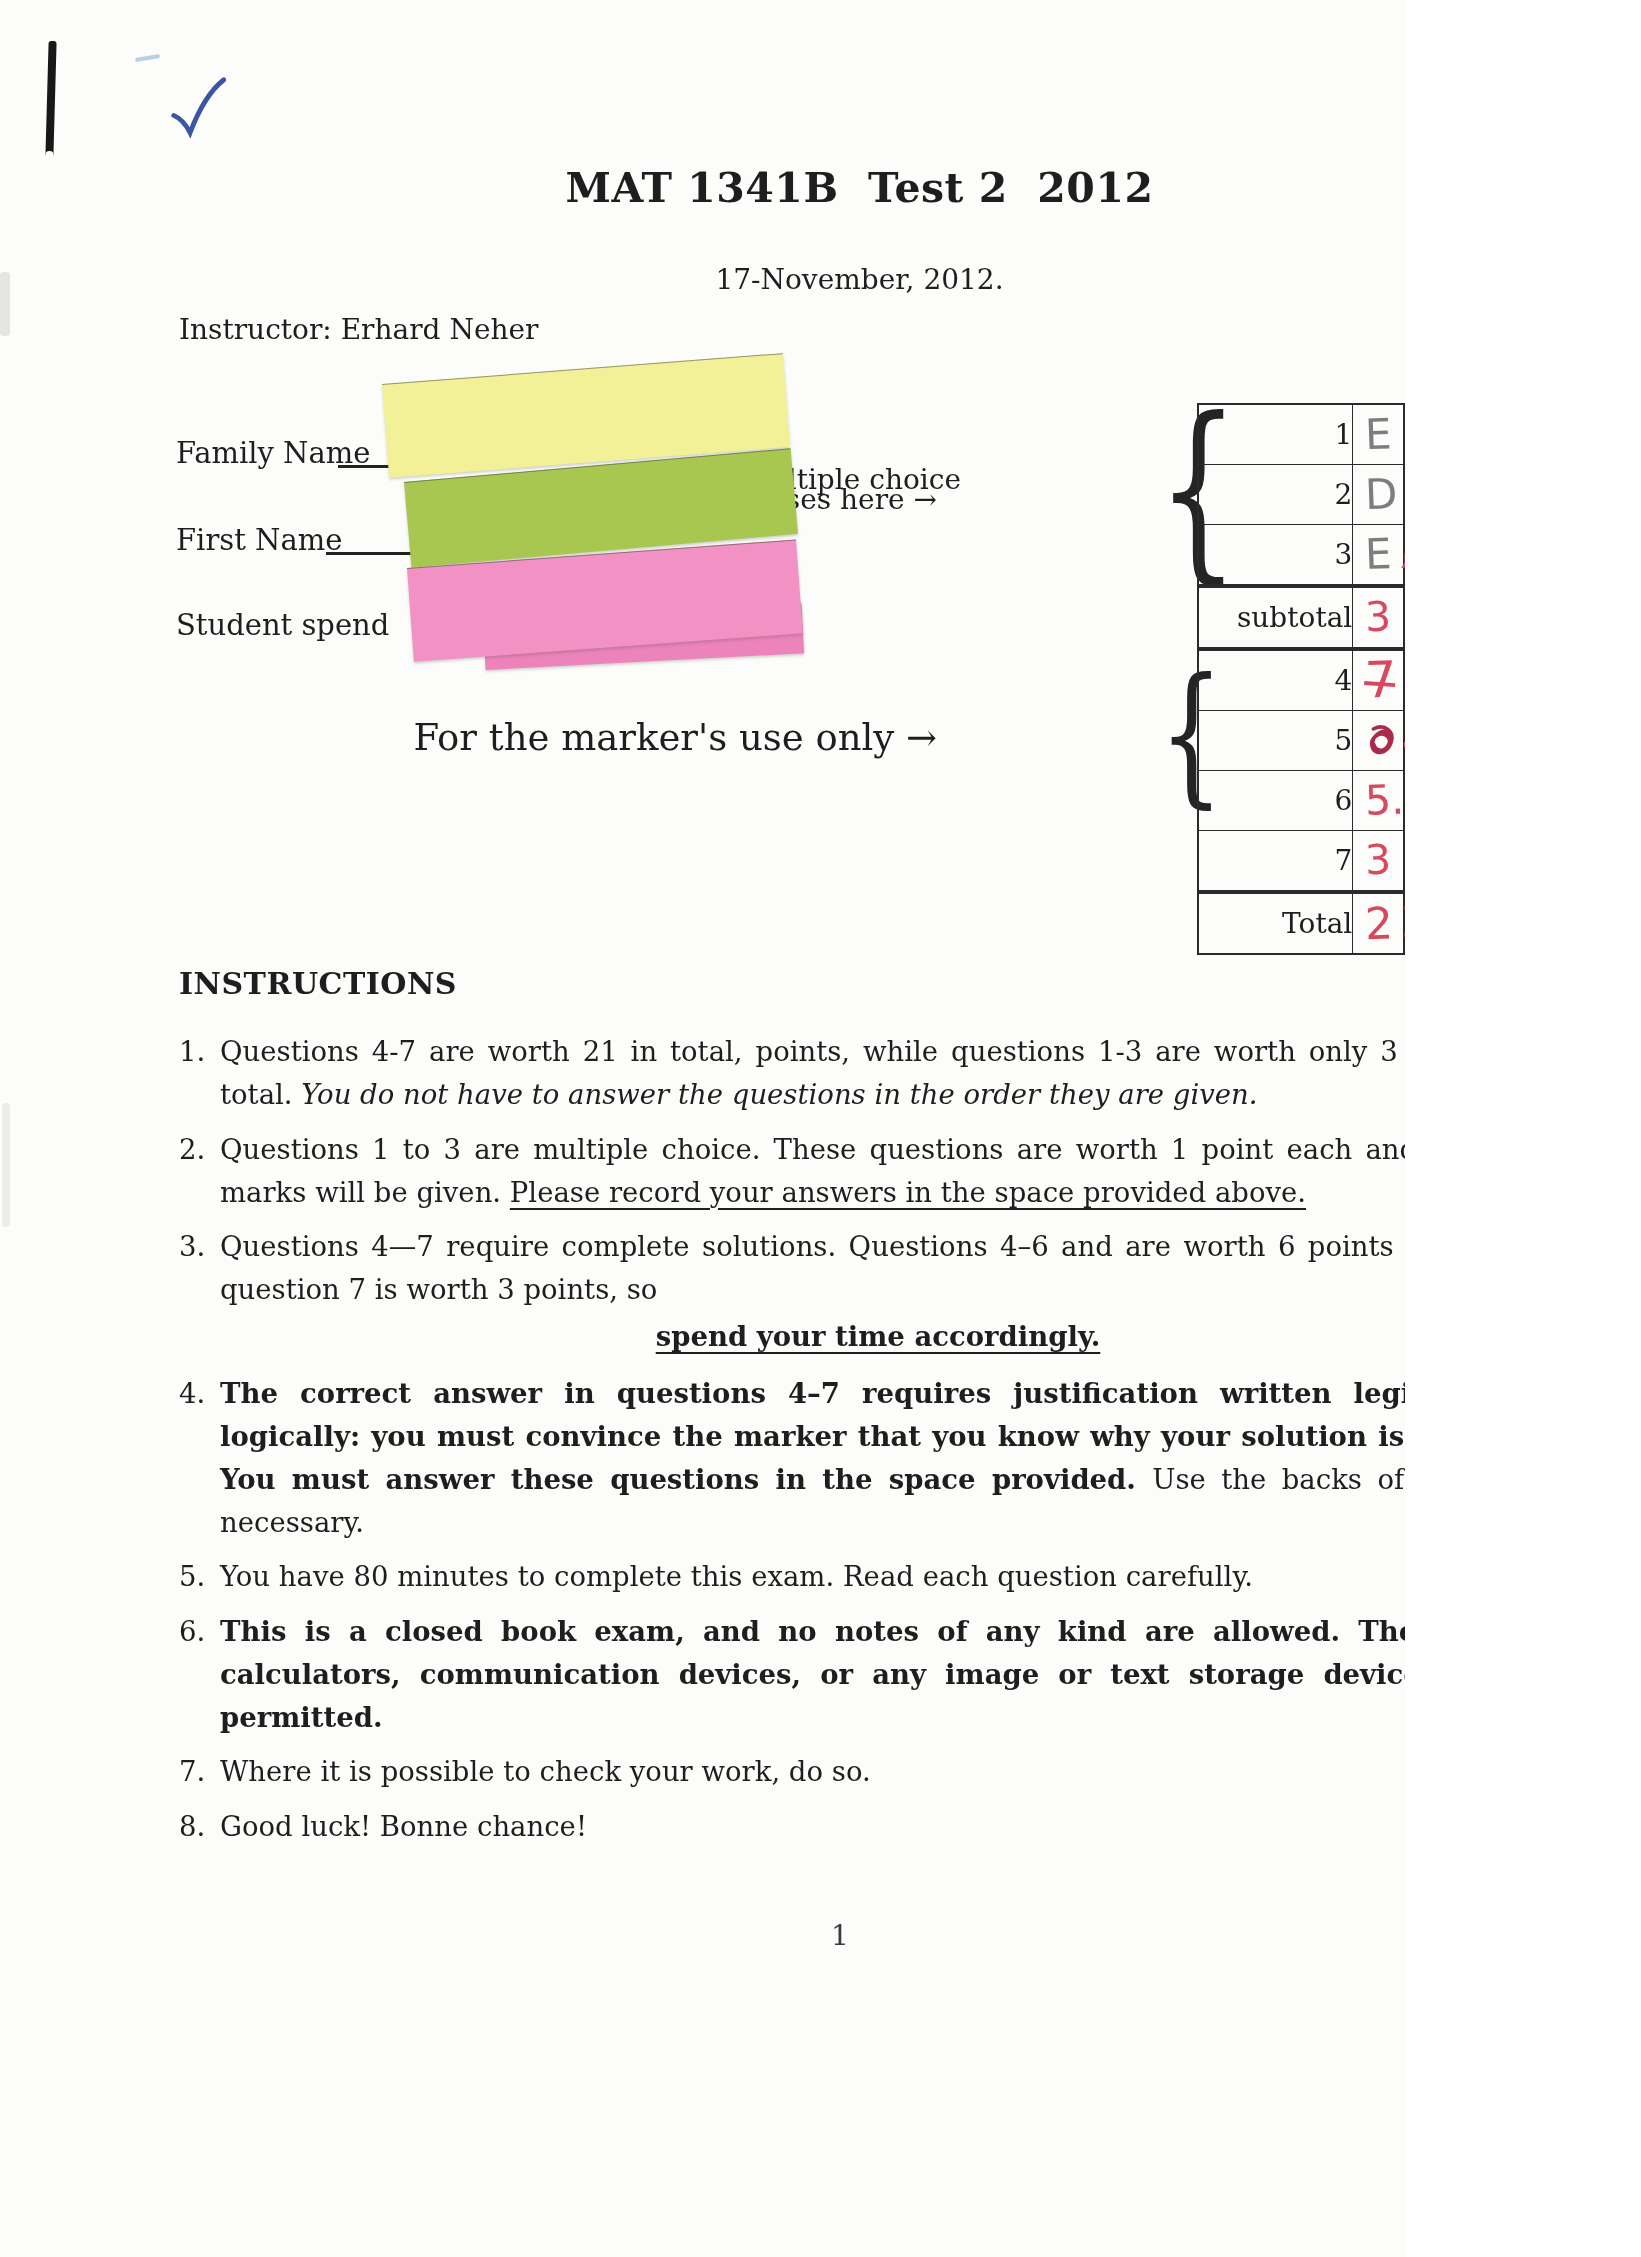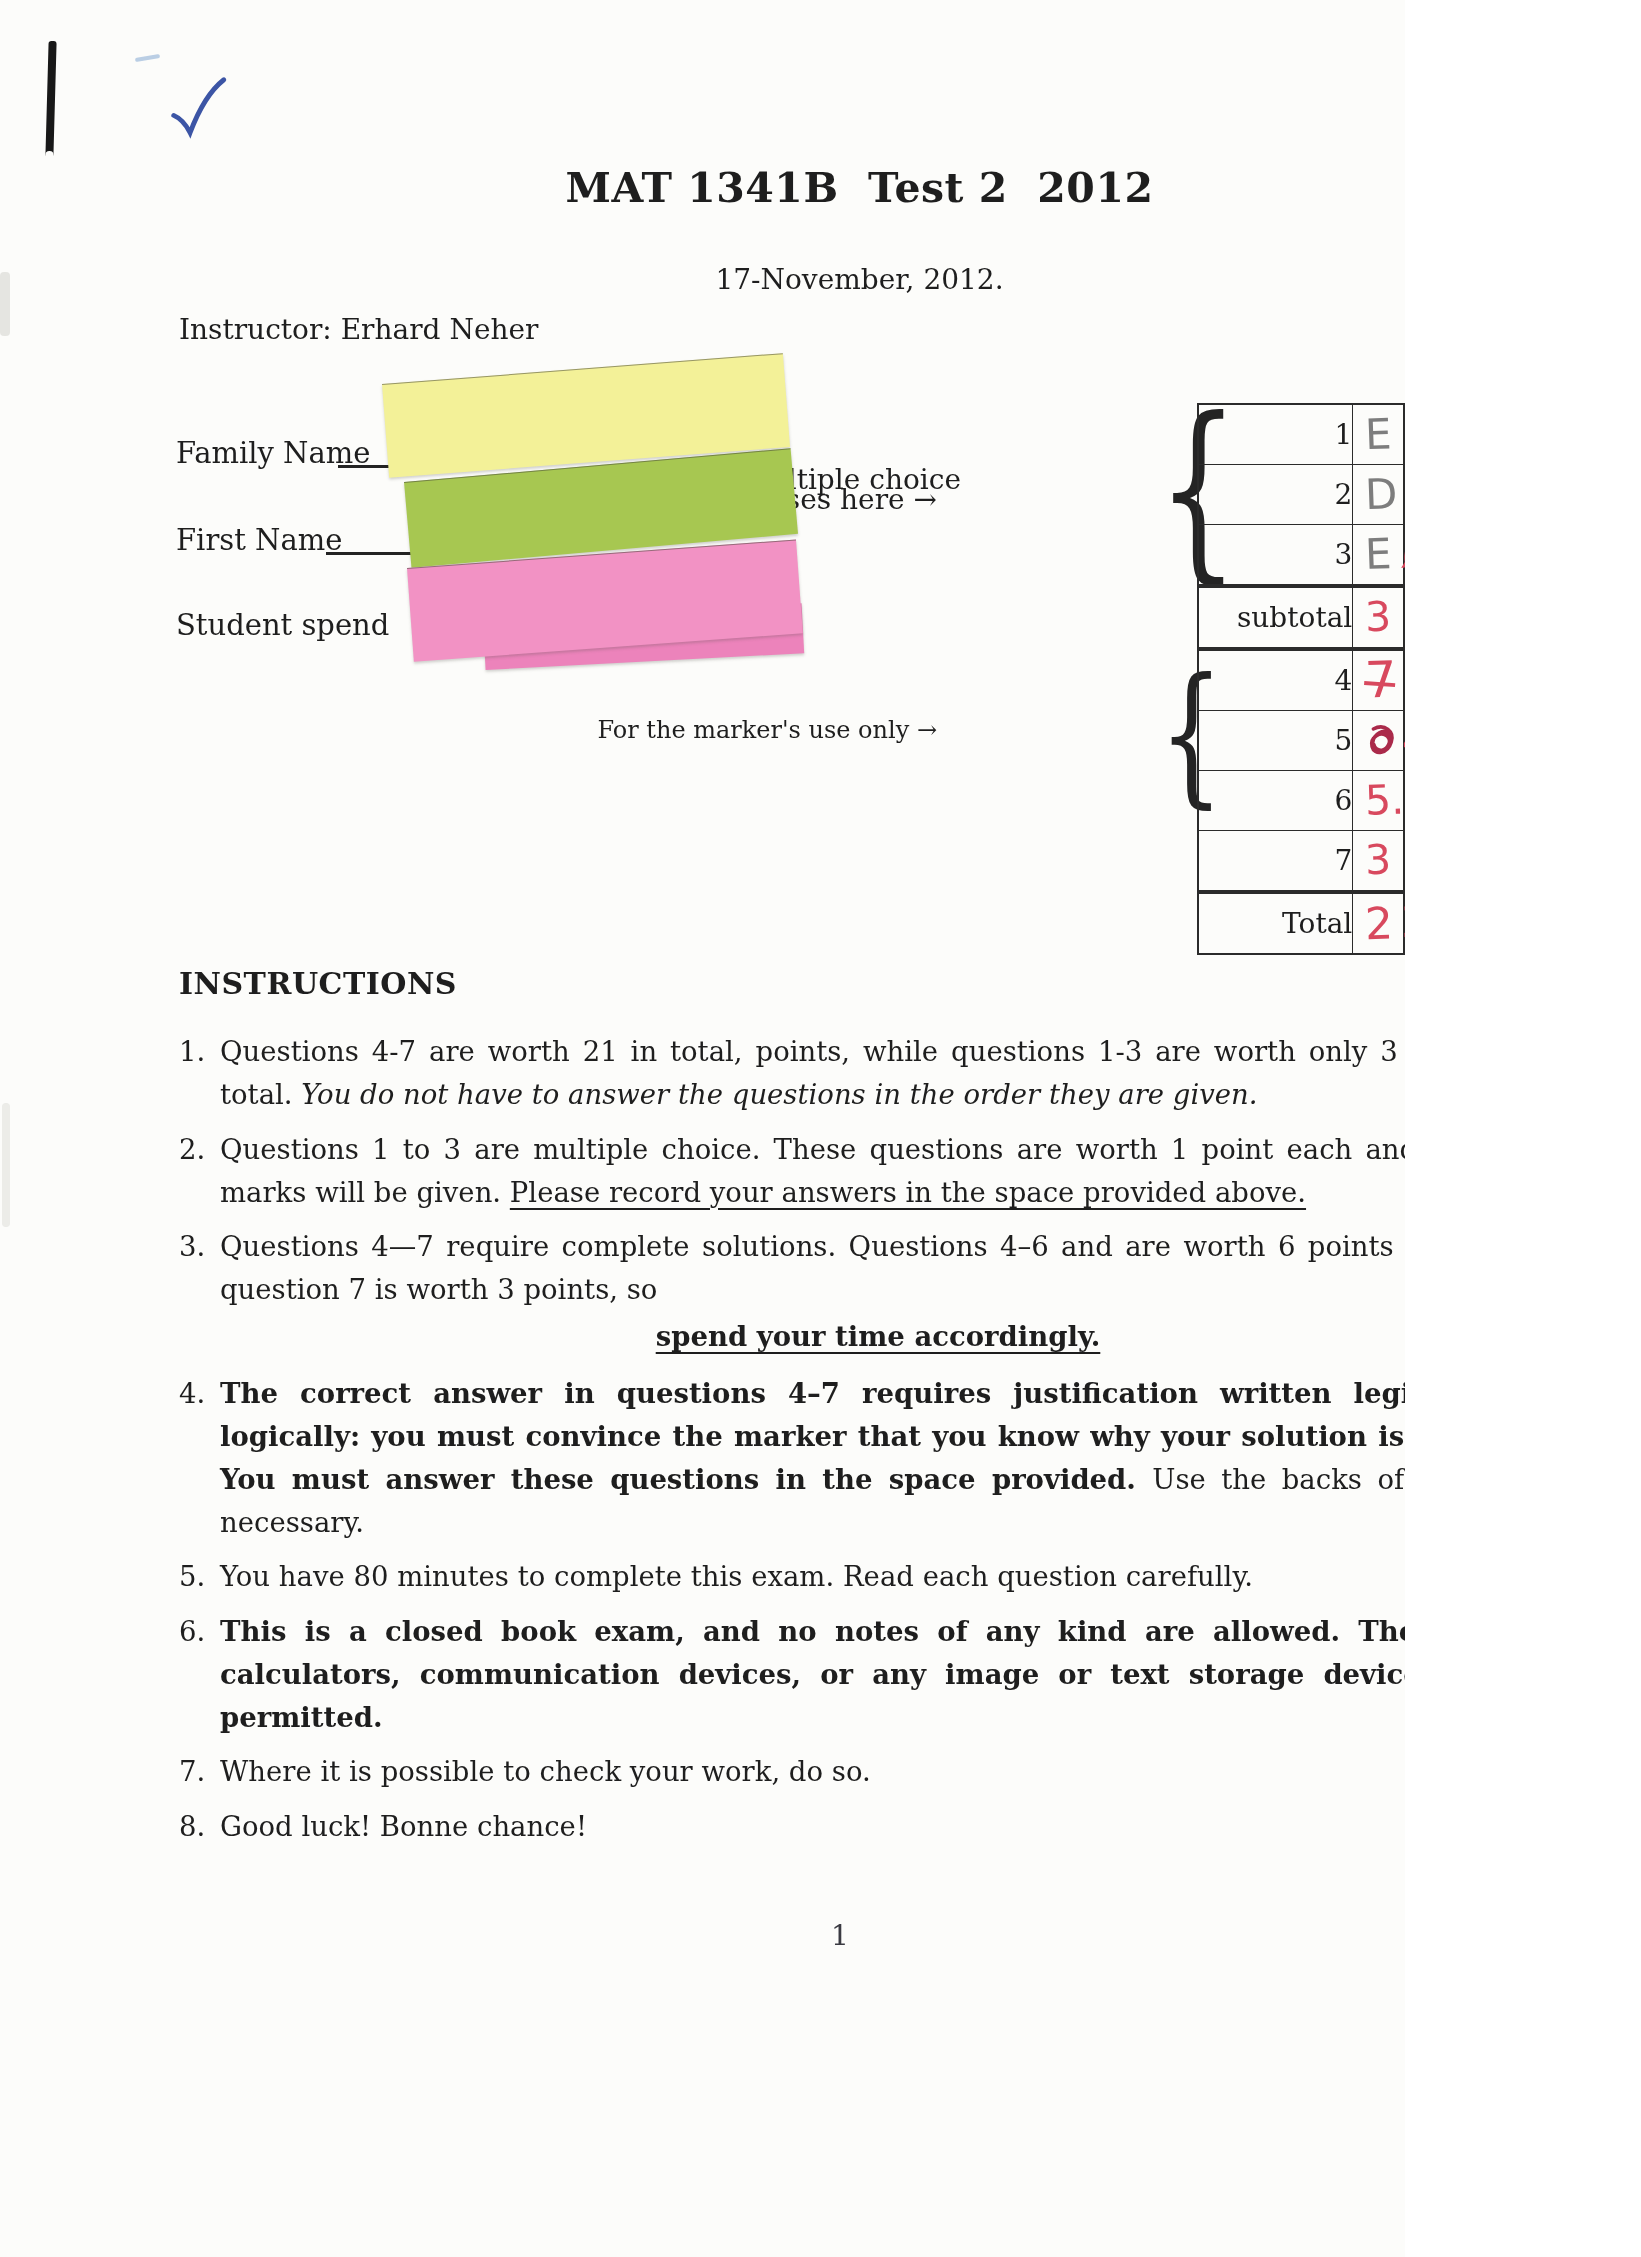--- a/index.html
+++ b/index.html
@@ -40,21 +40,21 @@
   .note-green{left:404px;top:482px;width:388px;height:85px;background:var(--note-green);
         transform:rotate(-5deg);transform-origin:top left;z-index:4;}
   .note-pink-sliver{left:483px;top:620px;width:319px;height:50px;background:var(--note-pink-dark);
         transform:rotate(-3deg);transform-origin:top left;z-index:5;border-top:none;}
   .note-pink{left:407px;top:568px;width:390px;height:93px;background:var(--note-pink);
         transform:rotate(-4.2deg);transform-origin:top left;z-index:6;}
 
   
   .mc-line1{position:absolute;right:444px;top:415px;font-size:28px;margin-top:48px;}
   .mc-line2{position:absolute;right:468px;top:483px;font-size:28px;}
-  .marker-line{position:absolute;right:468px;top:716px;font-size:24px;}
+  .marker-line{position:absolute;right:468px;top:716px;font-size:37px;}
   .brace{position:absolute;color:#242424;font-family:"DejaVu Serif",serif;line-height:1;}
   .brace-1{left:1157px;top:394px;font-size:185px;transform:scale(.7,1.04);transform-origin:top left;}
   .brace-2{left:1159px;top:658px;font-size:145px;transform:scale(.7,1.04);transform-origin:top left;}
 
   
   table.score{position:absolute;left:1197px;top:403px;border-collapse:collapse;
         table-layout:fixed;border:2.9px solid #2b2b2b;}
   table.score td{border:1.9px solid #2b2b2b;height:59px;padding:0;vertical-align:middle;}
   td.lab{width:191px;text-align:right;padding-right:44px;font-size:28px;}
   td.val{width:99px;overflow:visible;position:relative;}

